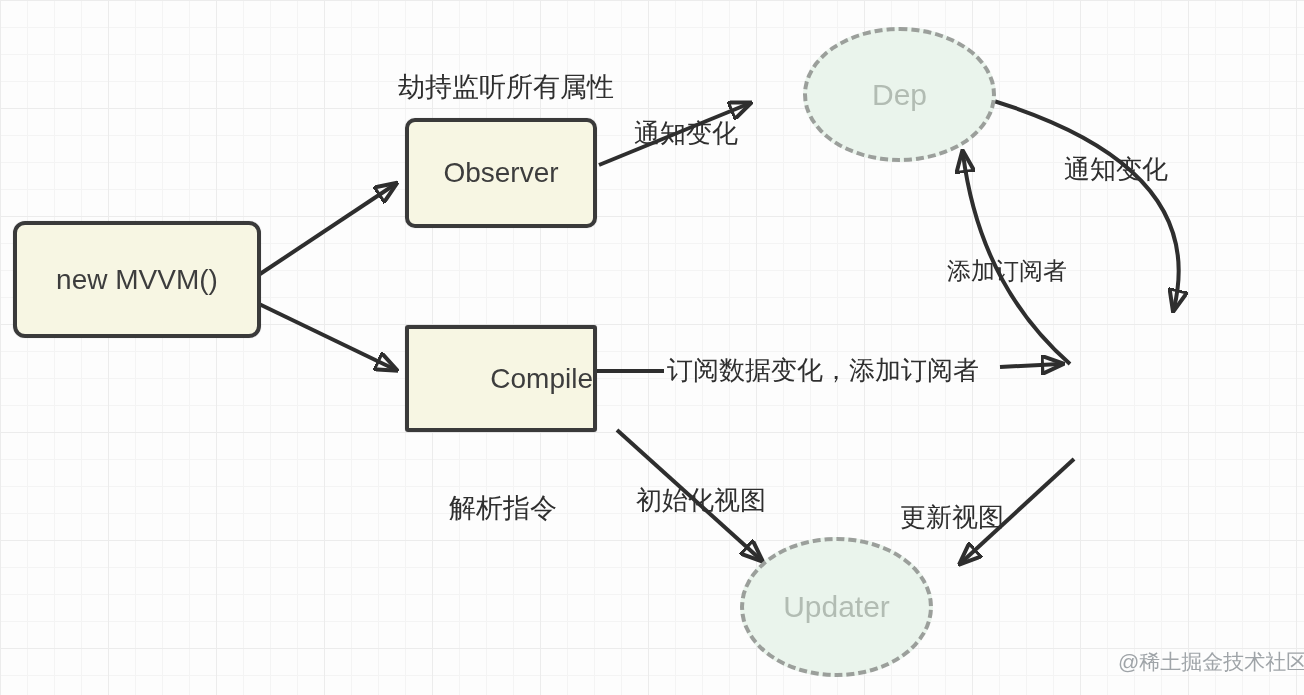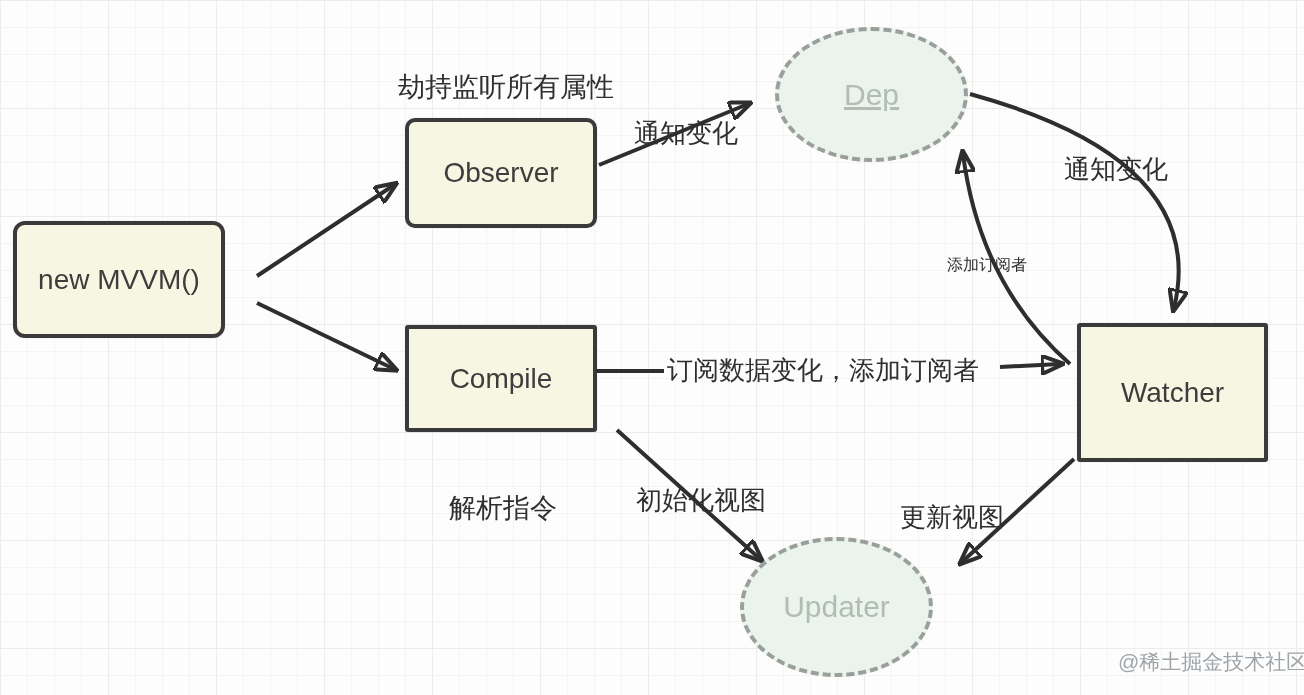--- a/index.html
+++ b/index.html
@@ -22,21 +22,21 @@
   .node{
     position:absolute;
     background:#f7f6e3;
     border:4px solid #3a3a3a;
     color:#3d3d3d;
     display:flex;align-items:center;justify-content:center;
     font-size:28px;
     box-shadow:0 0 0 1px rgba(0,0,0,0.03);
   }
   .node.rounded{border-radius:12px;}
-  .node.slight{border-radius:3px;}
+  .node.slight{border-radius:3px;justify-content:flex-end;}
   .ellipse{
     position:absolute;
     background:#eaf4ec;
     border:4px dashed #9b9f9b;
     border-radius:50%;
     color:#b2bcb3;
     display:flex;align-items:center;justify-content:center;
     font-size:30px;
   }
   .lbl{
@@ -68,51 +68,48 @@
     <path d="M 257 303 L 394 369" marker-end="url(#ah)"></path>
     <path d="M 599 165 L 748 104" marker-end="url(#ah)"></path>
     <path d="M 597 371 L 664 371"></path>
     <path d="M 1000 367 L 1060 364" marker-end="url(#ah)"></path>
     <path d="M 970 94 Q 1210 160 1174 308" marker-end="url(#ah)"></path>
     <path d="M 1070 364 Q 980 285 963 154" marker-end="url(#ah)"></path>
     <path d="M 1074 459 L 962 562" marker-end="url(#ah)"></path>
     <path d="M 617 430 L 760 559" marker-end="url(#ah)"></path>
   </svg>
 
-  <div class="node rounded" style="left:13px;top:221px;width:212px;height:117px;">
+  <div class="node rounded" style="left:13px;top:221px;width:248px;height:117px;">
     <span>new MVVM()</span>
   </div>
 
   <div class="node rounded" style="left:405px;top:118px;width:192px;height:110px;border-radius:10px;">
     <span>Observer</span>
   </div>
 
   <div class="node slight" style="left:405px;top:325px;width:192px;height:107px;">
     <span>Compile</span>
   </div>
 
-  <div class="node slight" style="left:1077px;top:323px;width:191px;height:139px;">
-    <span>Watcher</span>
-  </div>
 
-  <div class="ellipse" style="left:775px;top:27px;width:193px;height:135px;text-decoration:underline;">
+  <div class="ellipse" style="left:803px;top:27px;width:193px;height:135px;">
     <span>Dep</span>
   </div>
 
   <div class="ellipse" style="left:740px;top:537px;width:193px;height:140px;">
     <span>Updater</span>
   </div>
 
   <div class="lbl" style="left:398px;top:69px;font-size:27px;">劫持监听所有属性</div>
 
   <div class="lbl" style="left:634px;top:116px;">通知变化</div>
 
   <div class="lbl" style="left:1064px;top:152px;">通知变化</div>
 
-  <div class="lbl" style="left:947px;top:255px;font-size:16px;">添加订阅者</div>
+  <div class="lbl" style="left:947px;top:255px;font-size:24px;">添加订阅者</div>
 
   <div class="lbl" style="left:667px;top:353px;">订阅数据变化，添加订阅者</div>
 
   <div class="lbl" style="left:449px;top:458px;font-size:27px;margin-top:32px;">解析指令</div>
 
   <div class="lbl" style="left:618px;top:483px;margin-left:18px;">初始化视图</div>
 
   <div class="lbl" style="left:900px;top:500px;">更新视图</div>
 
   <div class="watermark" style="left:1118px;top:648px;">@稀土掘金技术社区</div>

